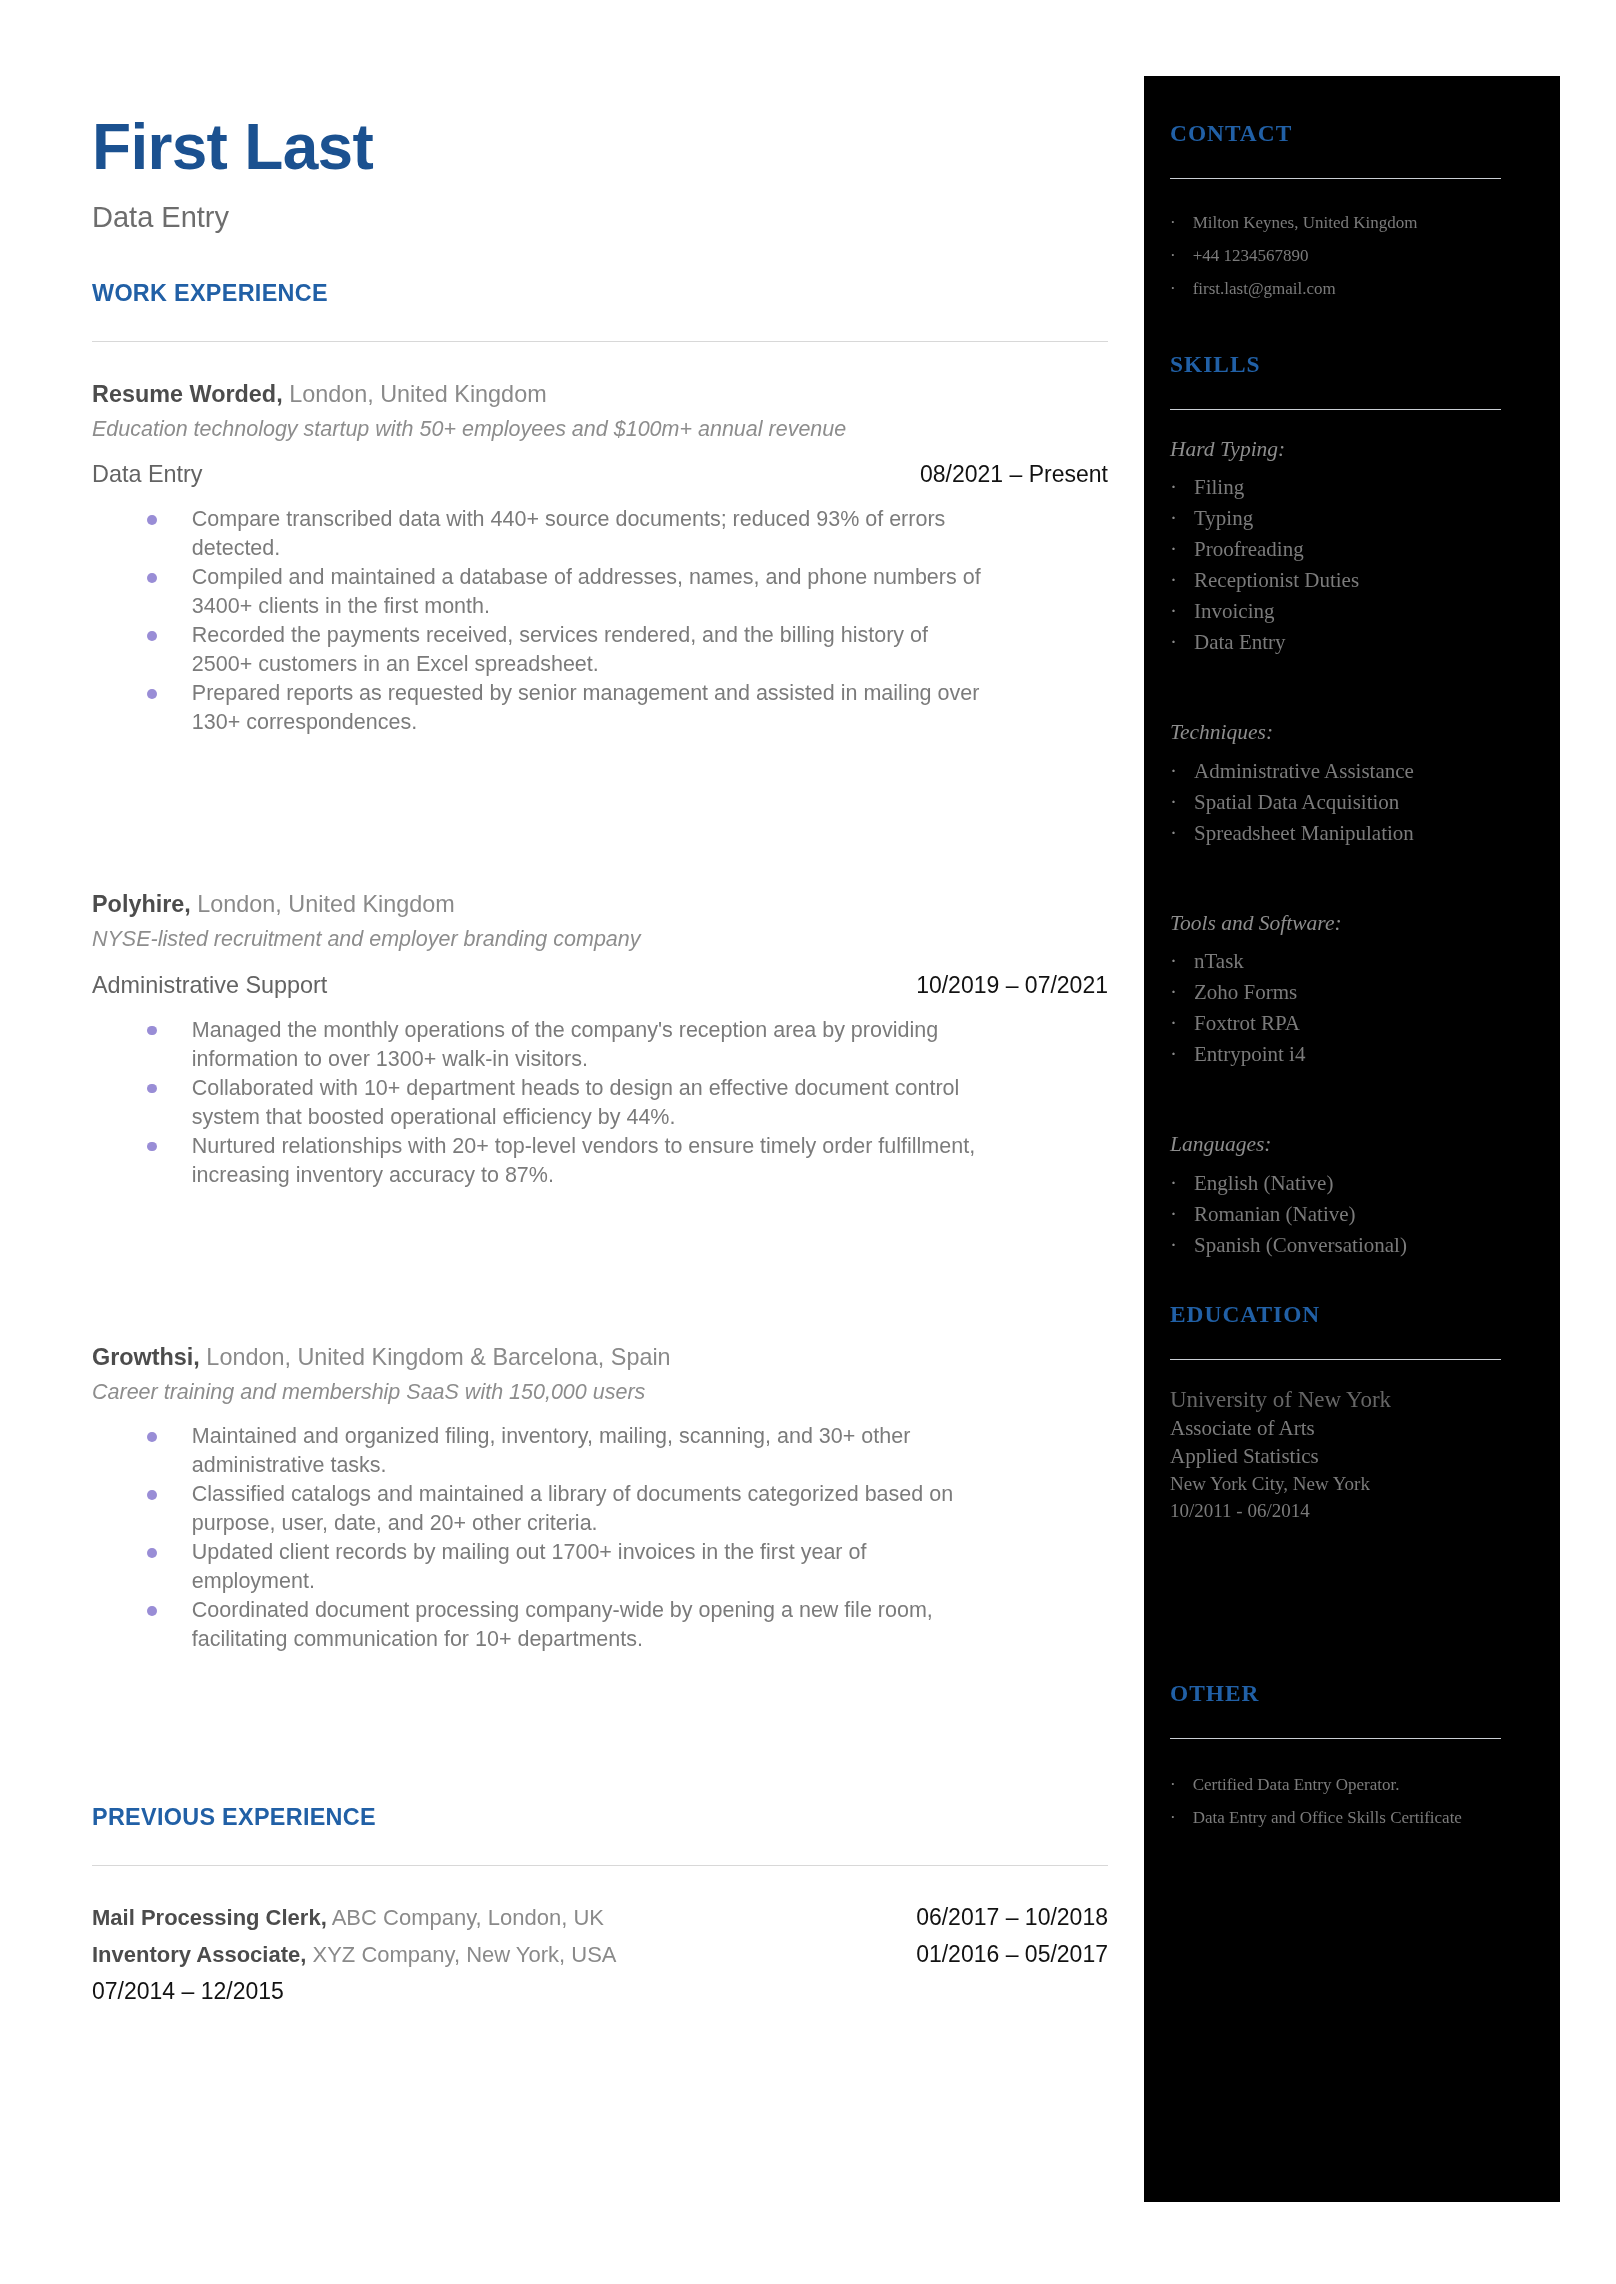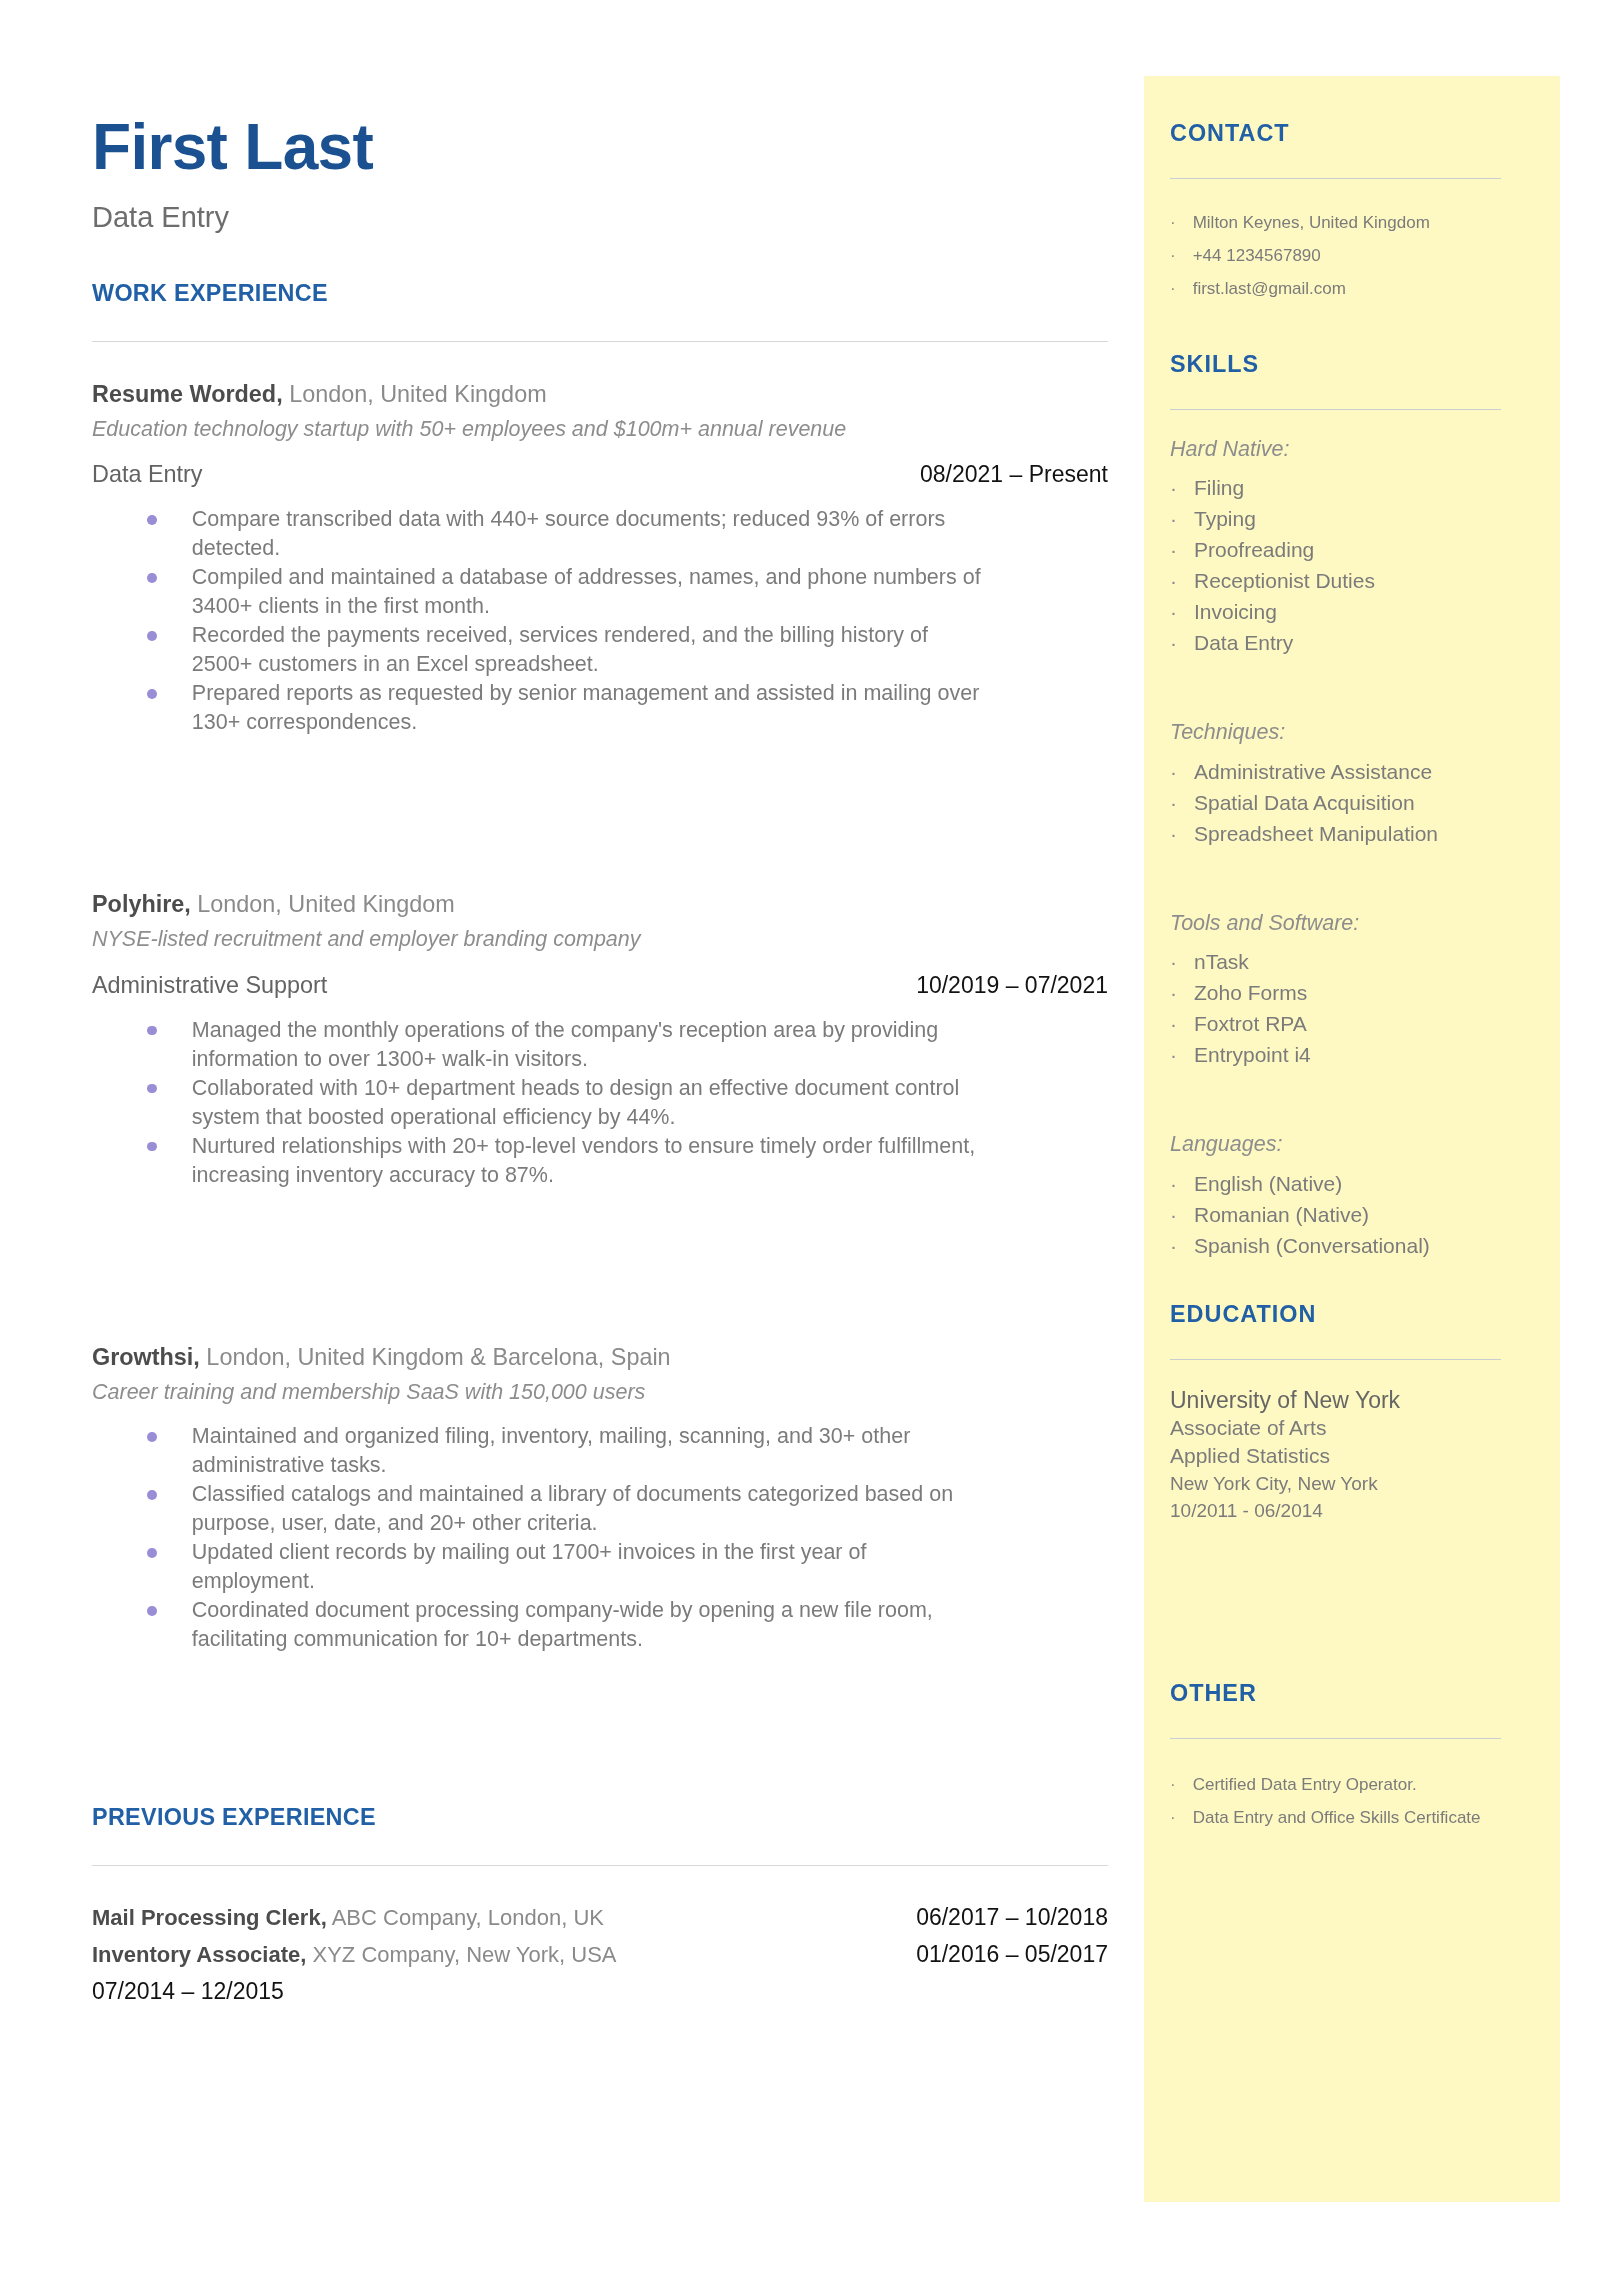--- a/index.html
+++ b/index.html
@@ -29,21 +29,21 @@
   .btxt{font-size:21.5px;line-height:29px;color:#7b7b7b;max-width:794px;}
   .prev-head{margin-top:150px;}
   .prev-rows{margin-top:33px;}
   .prow{display:flex;justify-content:space-between;align-items:baseline;
         font-size:22px;line-height:37px;gap:48px;}
   .prole{font-weight:700;color:#4c4c4c;}
   .pco{color:#8a8a8a;}
 
   
   .sidebar{position:absolute;left:1144px;top:76px;width:416px;height:2126px;
-           background:#fef9c3;box-sizing:border-box;padding:0 59px 0 26px;}
+           background:#000000;box-sizing:border-box;padding:0 59px 0 26px;font-family:Liberation Serif, serif;}
   .side-head{font-size:23.4px;font-weight:700;color:#2160a6;letter-spacing:1px;}
   .sh-contact{margin-top:44px;}
   .sh-skills{margin-top:46px;}
   .sh-education{margin-top:40px;}
   .sh-other{margin-top:156px;}
   .sdiv{border:none;border-top:1.3px solid #c9ced3;margin:31px 0 0;}
   .side-list{margin-top:27px;}
   .sitem{font-size:17px;line-height:33px;color:#7b7b7b;max-width:313px;}
   .sbul::before{content:"·";color:#8a8a8a;}
   .sbul{margin-right:17px;}
@@ -173,21 +173,21 @@
     <hr class="sdiv">
     <div class="side-list">
       <div class="sitem"><span class="sbul"></span><span>Milton Keynes, United Kingdom</span></div>
       <div class="sitem"><span class="sbul"></span><span>+44 1234567890</span></div>
       <div class="sitem"><span class="sbul"></span><span>first.last@gmail.com</span></div>
     </div>
 
     <div class="side-head sh-skills">SKILLS</div>
     <hr class="sdiv">
 
-    <div class="glabel g-first">Hard Native:</div>
+    <div class="glabel g-first">Hard Typing:</div>
     <div class="gitems">
       <div class="gitem"><span class="sbul"></span><span>Filing</span></div>
       <div class="gitem"><span class="sbul"></span><span>Typing</span></div>
       <div class="gitem"><span class="sbul"></span><span>Proofreading</span></div>
       <div class="gitem"><span class="sbul"></span><span>Receptionist Duties</span></div>
       <div class="gitem"><span class="sbul"></span><span>Invoicing</span></div>
       <div class="gitem"><span class="sbul"></span><span>Data Entry</span></div>
     </div>
 
     <div class="glabel g-next">Techniques:</div>

